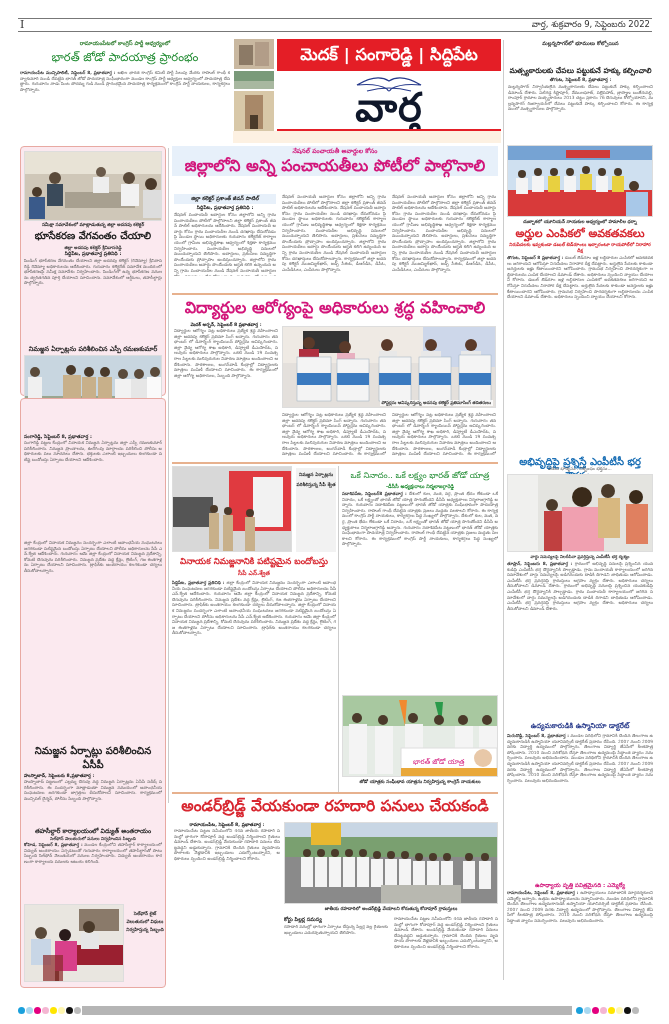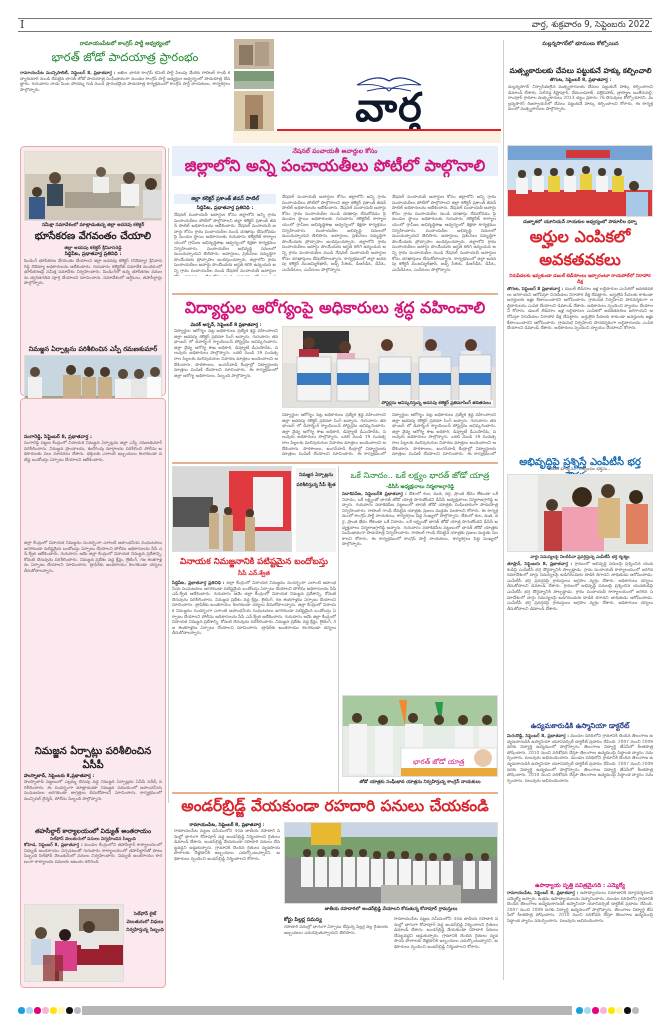--- a/index.html
+++ b/index.html
@@ -63,20 +63,21 @@
   <svg class="abs" style="left:0;top:2px;" width="44" height="92">
     <rect x="1" y="0" width="40" height="30" fill="#c9b8a0"></rect>
       <rect x="6" y="6" width="14" height="20" fill="#8c7a66"></rect>
       <rect x="22" y="3" width="14" height="24" fill="#b29d88"></rect>
     <rect x="1" y="32" width="40" height="18" fill="#7a9a7a"></rect>
       <rect x="1" y="42" width="40" height="8" fill="#a8b8a0"></rect>
     <rect x="1" y="52" width="40" height="40" fill="#d8c8a8"></rect>
       <rect x="12" y="56" width="18" height="34" fill="#a88868"></rect>
       <rect x="17" y="76" width="8" height="14" fill="#4a3a2a"></rect>
   </svg>
+  <div class="mast-red">మెదక్ | సంగారెడ్డి | సిద్దిపేట</div>
   <div class="mast-logo">
     <svg width="224" height="60" viewBox="0 0 224 60" style="position:absolute;left:0;top:0">
       <path d="M80 14 Q100 2 112 10 Q124 2 144 14 Q124 12 114 18 Q112 22 110 18 Q100 12 80 14 Z" fill="#fff" stroke="#283b8c" stroke-width="1.2"></path>
       <path d="M90 20 Q112 14 134 20" fill="none" stroke="#283b8c" stroke-width="1.2"></path>
     </svg>
     <div style="position:absolute;left:0;top:14px;width:224px;text-align:center;font-size:40px;font-weight:bold;color:#0f172a;line-height:44px;letter-spacing:1px;">వార్త</div>
   </div>
   <div class="mast-line"></div>
   <div class="mast-bottom"></div>
 </div>
@@ -386,21 +387,21 @@
     <g fill="#e8d040">
         <rect x="40" y="30" width="12" height="16"></rect>
         <rect x="72" y="28" width="12" height="16"></rect>
         <rect x="104" y="30" width="12" height="16"></rect>
       </g>
     <rect x="118" y="46" width="22" height="24" fill="#a8c8e8"></rect>
   </svg>
 </div>
 <div class="caption abs" style="left:507px;top:219px;width:146px;">దుబ్బాకలో యూనియన్ నాయకుల ఆధ్వర్యంలో హమాలీల ధర్నా</div>
 <div class="abs" style="left:507px;top:227px;width:146px;">
-  <div class="h-red" style="font-size:16px;">అర్హుల ఎంపికలో అవకతవకలు</div>
+  <div class="h-red" style="font-size:11px;">అర్హుల ఎంపికలో అవకతవకలు</div>
   <div style="font-size:4.6px;color:#d8262f;text-align:center;font-weight:bold;line-height:6px;">నిరుపేదలకు ఇవ్వకుండా డబుల్ బెడ్‌రూంలు ఇచ్చారంటూ రాయపోల్‌లో నిరాహార దీక్ష</div>
   <div class="txt" style="height:138px;margin-top:1px;">
     <b style="color:#333">తొగుట, సెప్టెంబర్ 8 ప్రభాతవార్త :</b>
     <span>డబుల్ బెడ్‌రూం ఇళ్ల లబ్ధిదారుల ఎంపికలో అవకతవకలు జరిగాయని ఆరోపిస్తూ నిరుపేదలు నిరాహార దీక్ష చేపట్టారు. అర్హులైన పేదలకు కాకుండా అనర్హులకు ఇళ్లు కేటాయించారని ఆరోపించారు. గ్రామసభ నిర్వహించి పారదర్శకంగా లబ్ధిదారులను ఎంపిక చేయాలని డిమాండ్ చేశారు. అధికారులు స్పందించి న్యాయం చేయాలని కోరారు.</span>
     <span>డబుల్ బెడ్‌రూం ఇళ్ల లబ్ధిదారుల ఎంపికలో అవకతవకలు జరిగాయని ఆరోపిస్తూ నిరుపేదలు నిరాహార దీక్ష చేపట్టారు. అర్హులైన పేదలకు కాకుండా అనర్హులకు ఇళ్లు కేటాయించారని ఆరోపించారు. గ్రామసభ నిర్వహించి పారదర్శకంగా లబ్ధిదారులను ఎంపిక చేయాలని డిమాండ్ చేశారు. అధికారులు స్పందించి న్యాయం చేయాలని కోరారు.</span>
   </div>
 </div>
 <div class="h-blue abs" style="left:507px;top:456px;width:146px;font-size:10px;">అభివృద్ధిపై ప్రశ్నిస్తే ఎంపీటీసీ భర్త దౌర్జన్యం</div>
 <div class="abs" style="left:507px;top:466px;width:146px;font-size:4.6px;text-align:center;color:#555;">వరుస భార్యను.. నిర్బంధం భర్తను...</div>
 <div class="photo" style="left:507px;top:474px;width:146px;height:78px;">

